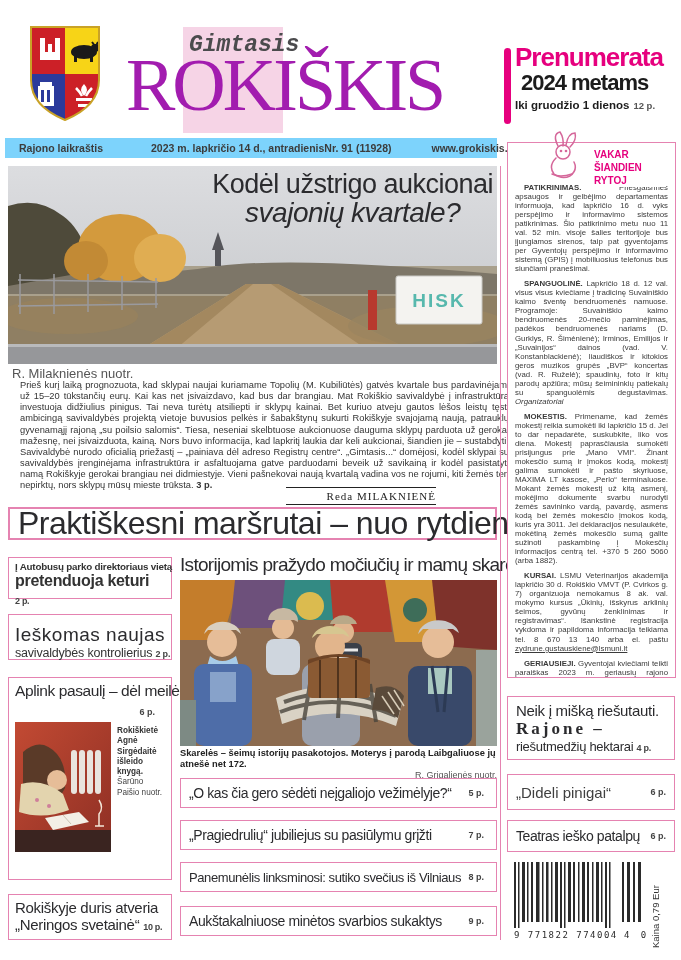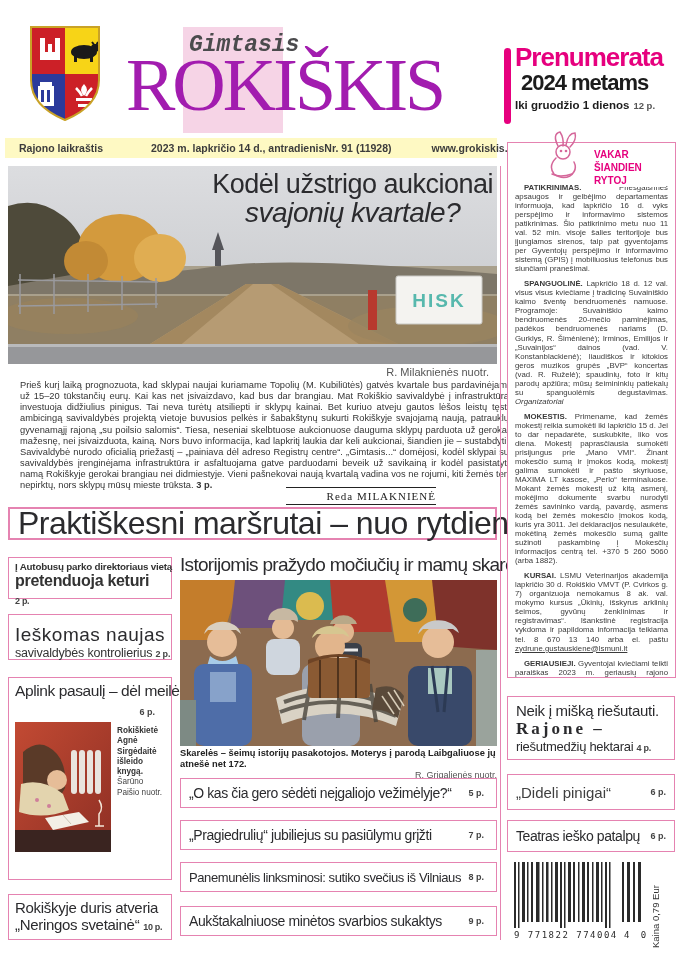--- a/index.html
+++ b/index.html
@@ -15,31 +15,31 @@
             font-weight:bold;font-size:23px;color:#4b4b4d;}
   .rokiskis{left:126px;top:48px;width:380px;font-family:"Liberation Serif",serif;
             font-size:74px;font-weight:normal;color:#a21caf;letter-spacing:-3px;line-height:1;}
   .prenum{left:504px;top:44px;width:172px;}
   .prenum-bar{position:absolute;left:0;top:4px;width:7px;height:76px;background:#e6007e;border-radius:4px;}
   .prenum-l1{margin-left:11px;color:#e6007e;font-weight:bold;font-size:26px;letter-spacing:-1px;line-height:1.05;}
   .prenum-l2{margin-left:17px;color:#1c1c1c;font-weight:bold;font-size:22px;letter-spacing:-1px;line-height:1.1;}
   .prenum-l3{margin-left:11px;color:#1c1c1c;font-weight:bold;font-size:11.5px;margin-top:4px;}
   .prenum-l3 .pg{font-weight:bold;font-size:9.5px;color:#555;margin-left:4px;}
 
-  .dateline{left:5px;top:138px;width:492px;height:20px;background:#fef9c3;display:flex;
+  .dateline{left:5px;top:138px;width:492px;height:20px;background:#7dd3fc;display:flex;
             align-items:center;font-size:10.5px;font-weight:bold;color:#3c3c3c;}
   .dateline span{white-space:nowrap;}
   .dl1{margin-left:14px;} .dl2{margin-left:48px;} .dl3{margin-left:auto;} .dl4{margin-left:40px;margin-right:8px;}
 
   
   .lead-photo{left:8px;top:166px;width:489px;height:198px;overflow:hidden;}
   .lead-head{position:absolute;right:4px;top:4px;text-align:center;color:#2b2b2e;}
   .lead-head .l1{font-size:27px;letter-spacing:-0.5px;line-height:1.05;}
   .lead-head .l2{font-size:28px;font-style:italic;letter-spacing:-0.5px;line-height:1.05;}
-  .lead-credit{left:0;top:366px;width:489px;text-align:right;font-size:11px;color:#555;}
+  .lead-credit{left:12px;top:366px;width:489px;font-size:13px;color:#555;}
   .lead-body{left:20px;top:380px;width:489px;font-size:9.3px;line-height:1.2;text-align:justify;color:#343434;}
   .lead-body b{font-size:9.3px;}
   .byline{left:286px;top:487px;width:150px;border-top:1.5px solid #222;border-bottom:1.5px solid #222;
           text-align:right;font-family:"Liberation Serif",serif;font-size:11px;letter-spacing:1px;
           padding:2px 0;color:#222;}
 
   .banner{left:8px;top:507px;width:489px;height:33px;display:flex;align-items:center;}
   .banner .t{font-size:32px;color:#2b2b2e;letter-spacing:-0.5px;margin-left:8px;white-space:nowrap;}
   .banner .pg{font-size:10px;font-weight:bold;color:#444;margin-left:40px;}
 

